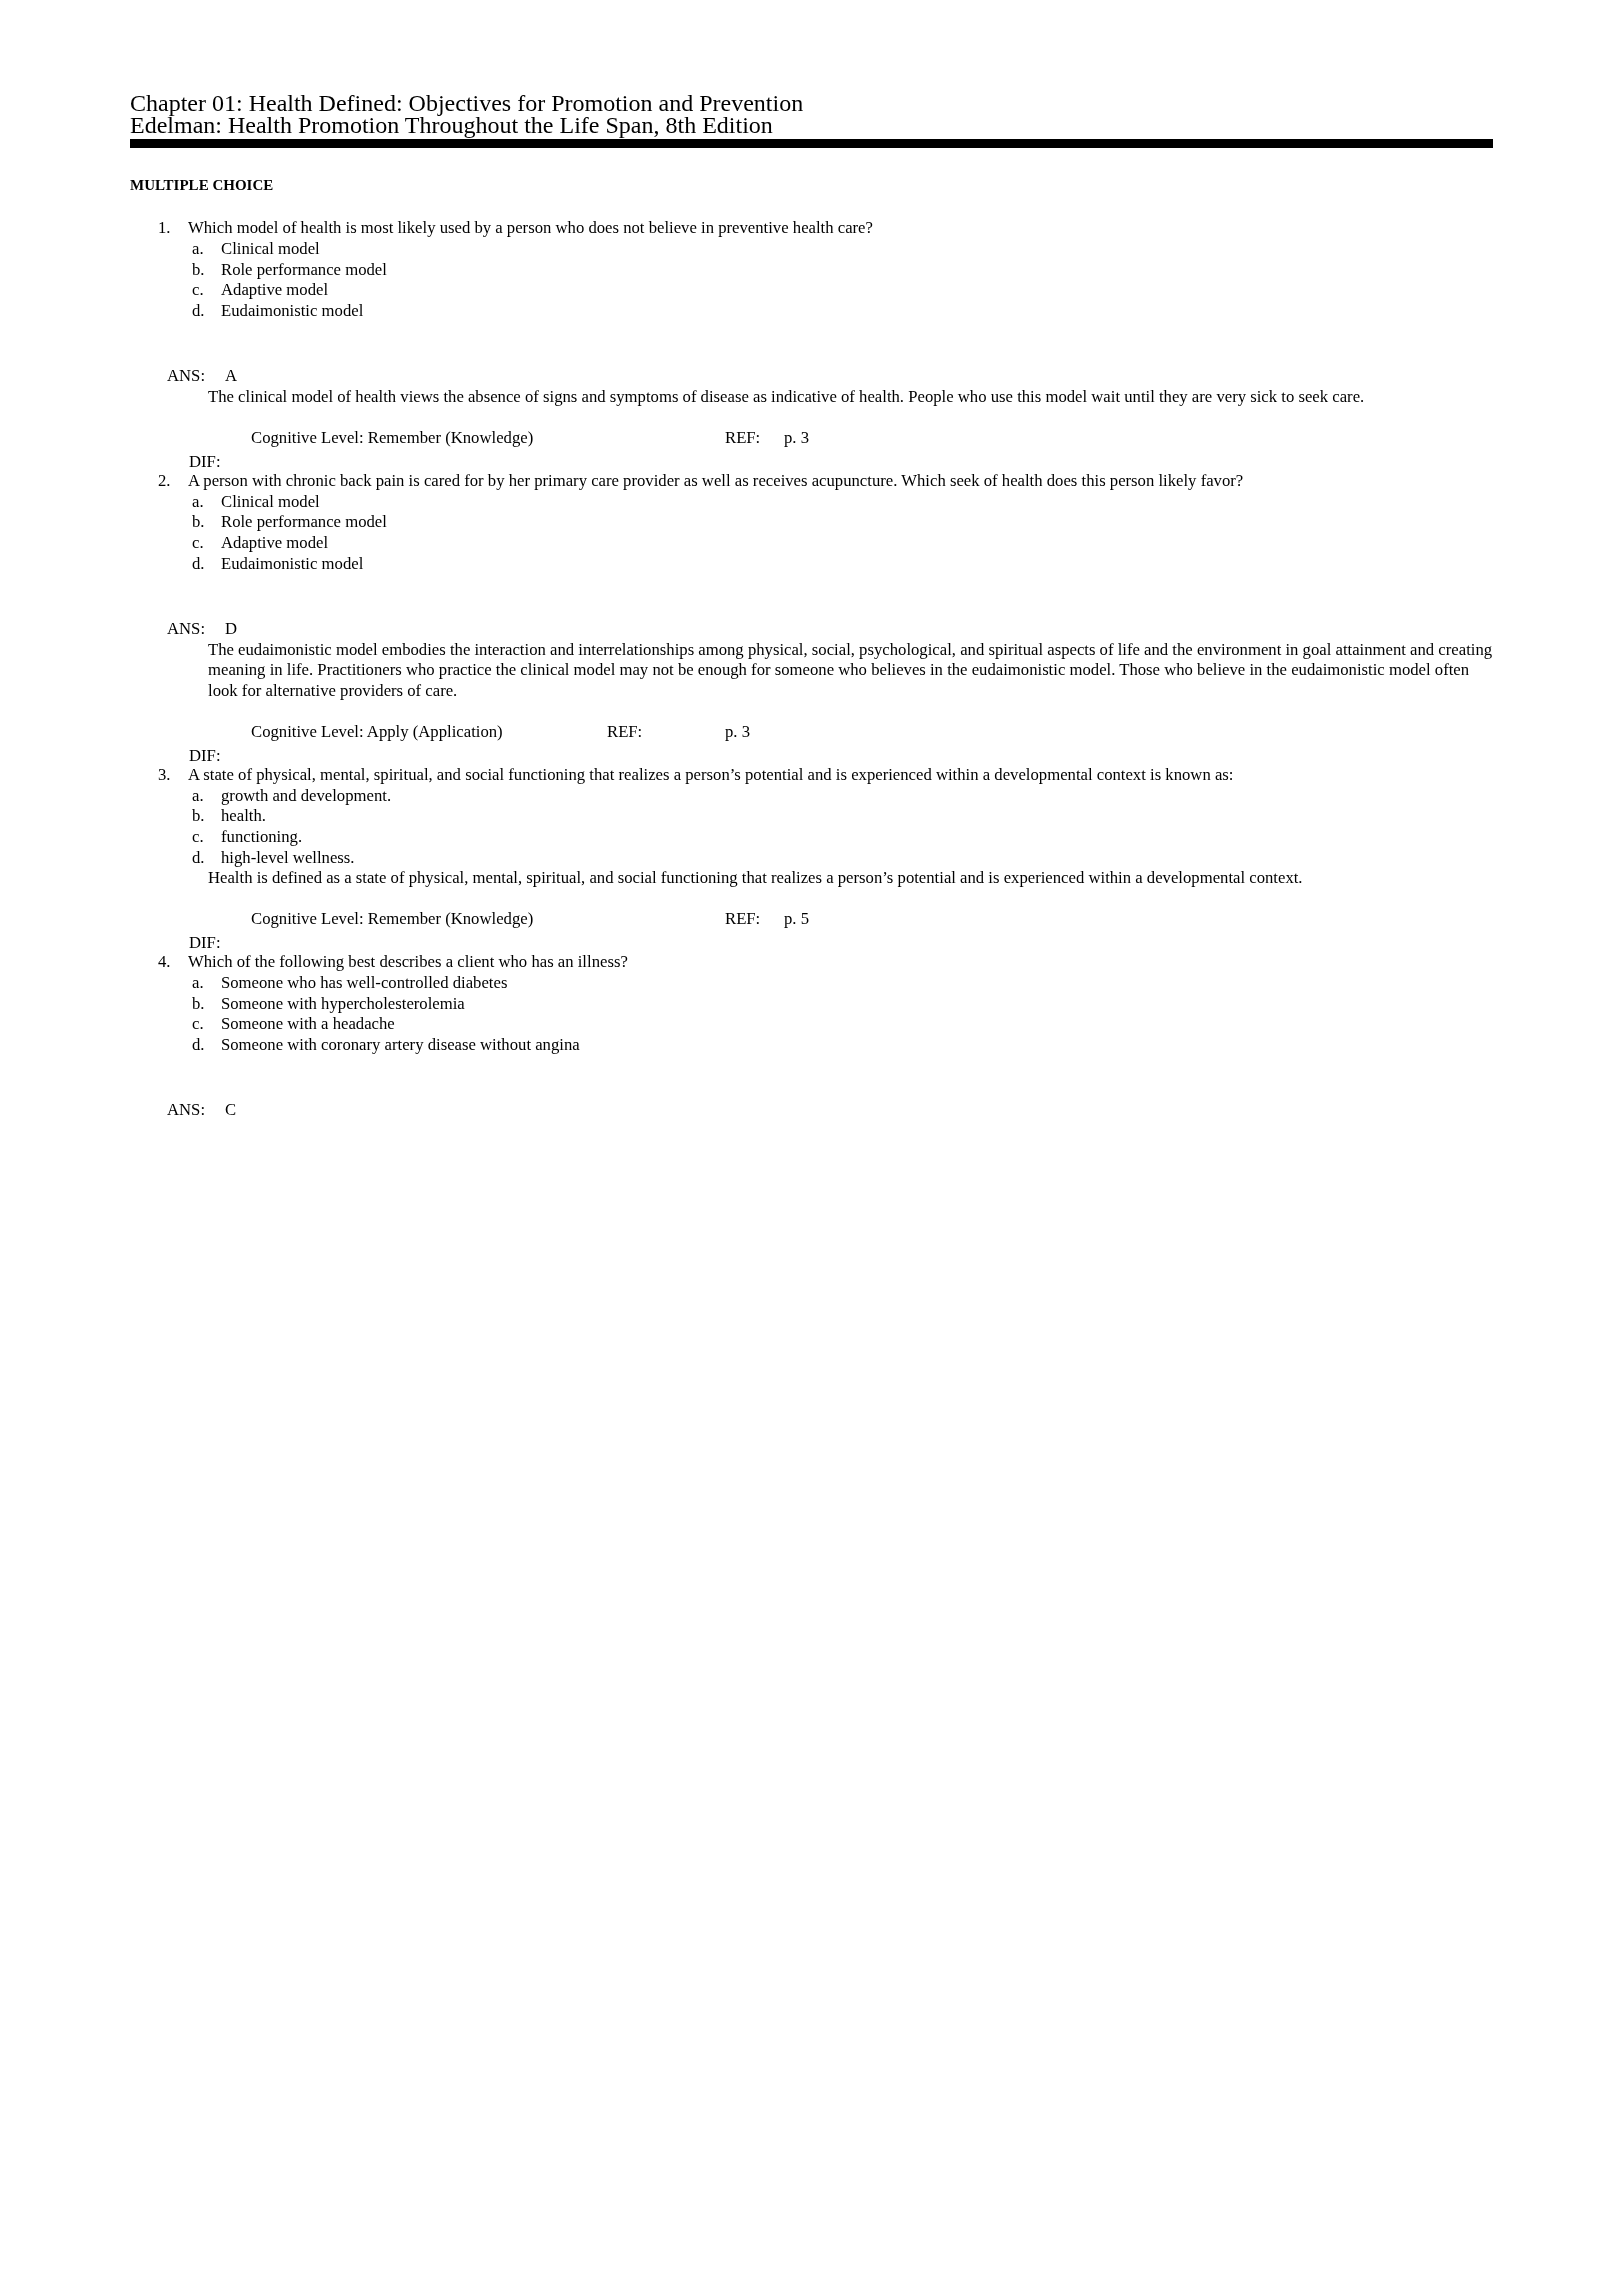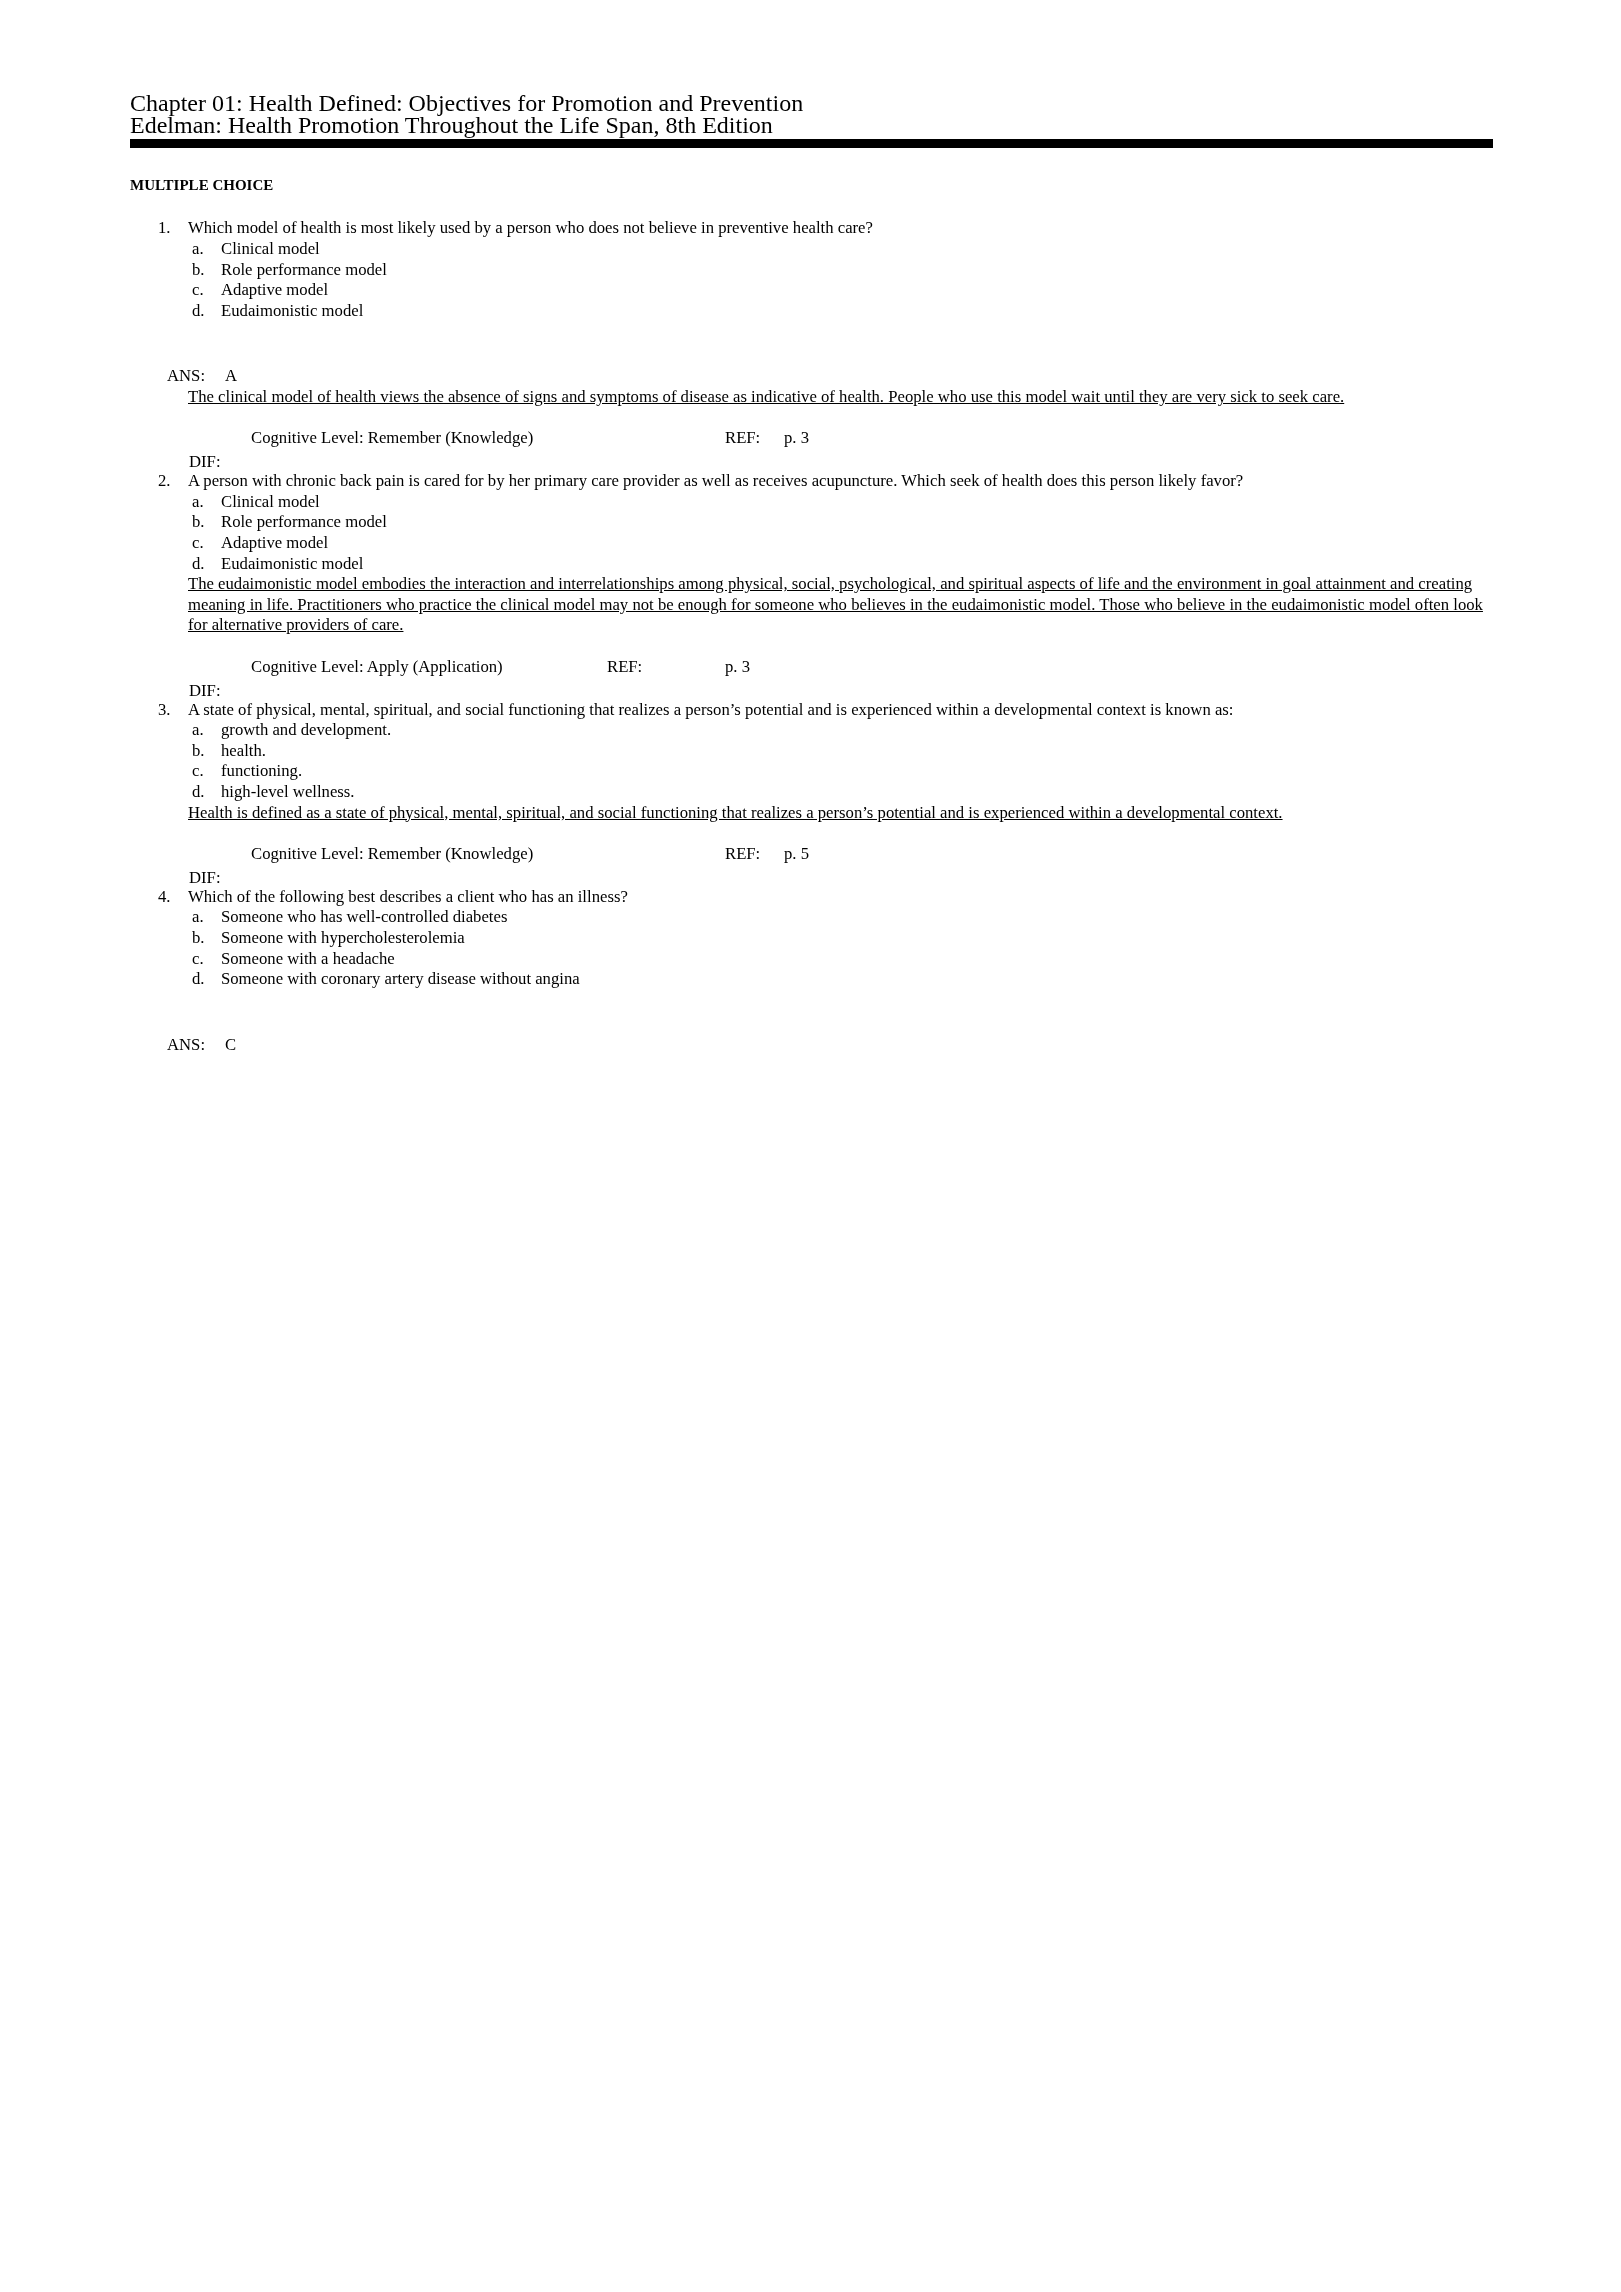--- a/index.html
+++ b/index.html
@@ -55,22 +55,21 @@
   .opt-text { flex: 1; }
   .ans-row {
     margin-left: 37px;
     margin-top: 45px;
   }
   .ans-label {
     display: inline-block;
     width: 58px;
   }
   .feedback {
-    margin-left: 58px;
-    text-decoration: underline;
+    margin-left: 78px;
   }
   .dif-row {
     position: relative;
     height: 20.6px;
     margin-top: 20.6px;
   }
   .dif-row span {
     position: absolute;
     top: 0;
     white-space: nowrap;
@@ -142,20 +141,23 @@
       <div class="opt-text">Role performance model</div>
     </div>
     <div class="opt-row">
       <span class="opt-letter">c.</span>
       <div class="opt-text">Adaptive model</div>
     </div>
     <div class="opt-row">
       <span class="opt-letter">d.</span>
       <div class="opt-text">Eudaimonistic model</div>
     </div>
+    <div class="ans-row">
+      <span class="ans-label">ANS:</span><span class="ans-value">D</span>
+    </div>
     <div class="feedback">The eudaimonistic model embodies the interaction and interrelationships among physical, social, psychological, and spiritual aspects of life and the environment in goal attainment and creating meaning in life. Practitioners who practice the clinical model may not be enough for someone who believes in the eudaimonistic model. Those who believe in the eudaimonistic model often look for alternative providers of care.</div>
     <div class="dif-row dif-alt">
       <span class="dif-label">DIF:</span>
       <span class="dif-text">Cognitive Level: Apply (Application)</span>
       <span class="ref-label">REF:</span>
       <span class="ref-text">p. 3</span>
     </div>
   </section>
 
   <section class="question">

